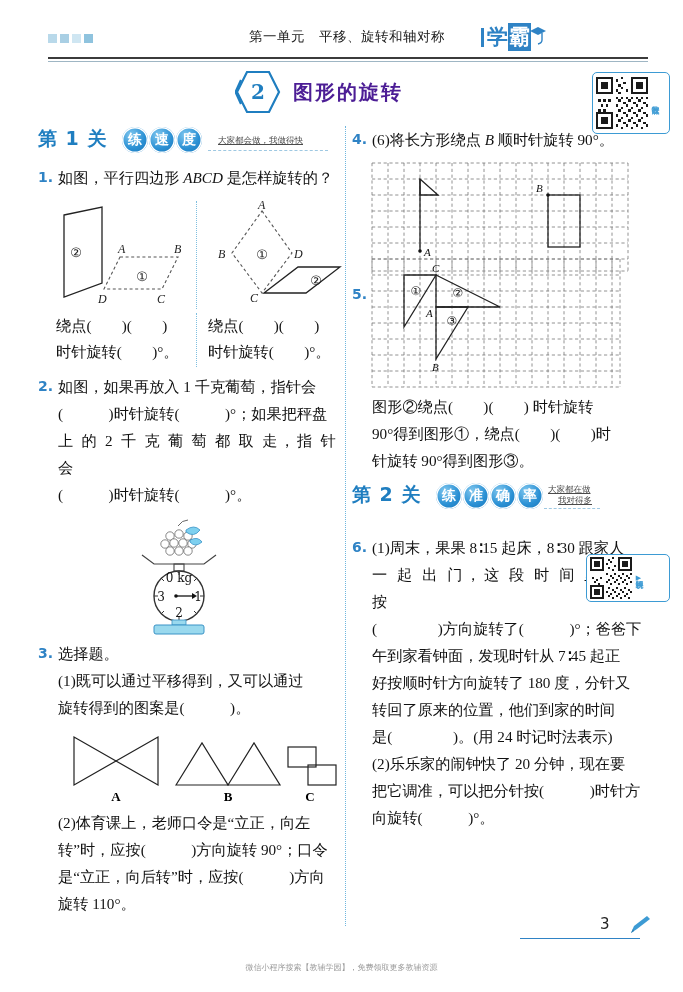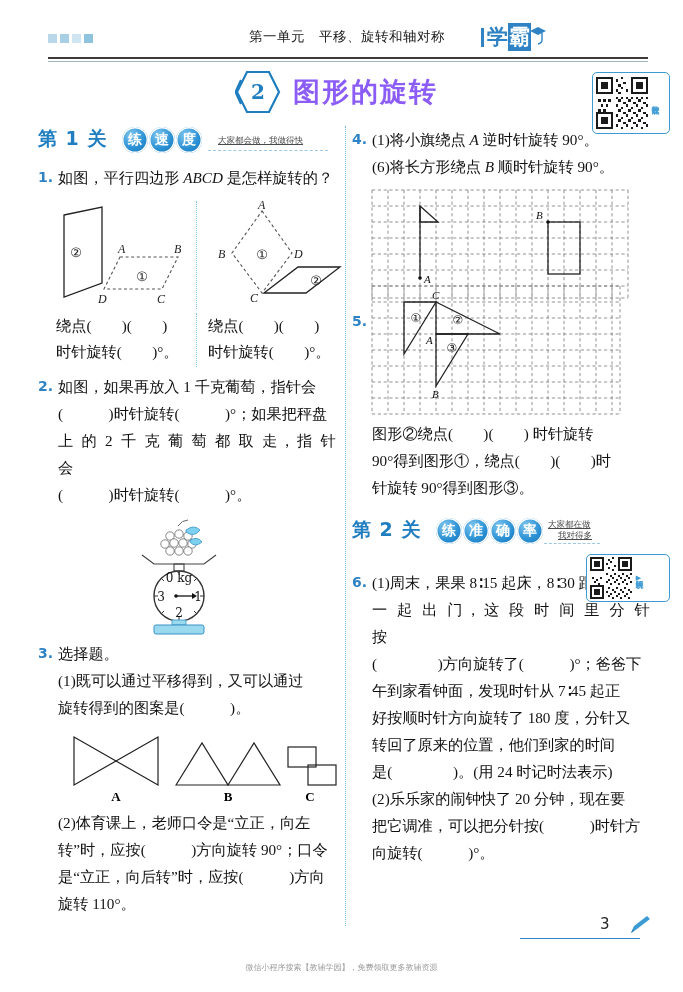--- a/index.html
+++ b/index.html
@@ -33,21 +33,21 @@
   .hdr-rule2{position:absolute;left:48px;top:35px;width:600px;height:.8px;background:#9fb6c4;}
 
   
   .chapter{position:absolute;left:0;top:70px;width:683px;height:50px;}
   .chap-inner{position:absolute;left:235px;top:0;display:flex;align-items:center;gap:12px;}
   .hexnum{position:relative;width:46px;height:44px;display:flex;align-items:center;justify-content:center;}
   .hexnum svg{position:absolute;left:0;top:0;}
   .hexnum span{position:relative;font-family:"DejaVu Serif","Liberation Serif",serif;
     font-weight:bold;font-size:20px;color:#1f7ec0;}
   .chap-title{font-family:"DejaVu Sans","Liberation Sans",sans-serif;font-weight:bold;
-    font-size:27px;color:#8b5cf6;letter-spacing:2px;}
+    font-size:20px;color:#4c1d95;letter-spacing:2px;}
 
   
   .qr{position:absolute;border:1.5px solid #3d9bd4;border-radius:5px;background:#fff;
       display:flex;align-items:center;padding:3px;box-sizing:border-box;}
   .qr .code{flex:0 0 auto;}
   .qr .caption{writing-mode:vertical-rl;font-family:"DejaVu Sans","Liberation Sans",sans-serif;
     font-size:8px;color:#3d9bd4;line-height:1.05;margin-left:2px;text-align:center;letter-spacing:0px;}
   .qr .caption .mark{font-size:7px;}
   #qr-top{left:592px;top:72px;width:78px;height:62px;}
   #qr-mid{left:586px;top:554px;width:84px;height:48px;}
@@ -390,23 +390,20 @@
       </div>
     </div>
   </div>
 
   <div class="col col-right">
 
     <div class="q">
       <span class="qnum">4.</span>
       <div class="qbody">
         <div>
-          <span>(1)将小旗绕点 </span><span class="ital">A</span><span> 逆时针旋转 90°。</span>
-        </div>
-        <div>
           <span>(6)将长方形绕点 </span><span class="ital">B</span><span> 顺时针旋转 90°。</span>
         </div>
       </div>
     </div>
 
     <div class="figbox" style="height:118px;margin-left:18px">
       <svg class="fig-svg" width="262" height="116" viewBox="0 0 262 116">
         <g stroke="#777" stroke-width=".8" stroke-dasharray="3.2,2.6" fill="none">
           <g>
             <line x1="2" y1="4" x2="258" y2="4"></line>
@@ -507,21 +504,21 @@
     </div>
 
     <div class="q" style="margin-top:-6px">
       <div class="qbody">
         <div>图形②绕点(　　)(　　) 时针旋转</div>
         <div>90°得到图形①，绕点(　　)(　　)时</div>
         <div>针旋转 90°得到图形③。</div>
       </div>
     </div>
 
-    <div class="level" style="margin-top:16px;height:34px">
+    <div class="level" style="margin-top:8px;height:34px">
       <div class="lv-label">第 2 关</div>
       <div class="bubbles" style="left:84px">
         <div class="bub">练</div>
         <div class="bub">准</div>
         <div class="bub">确</div>
         <div class="bub">率</div>
       </div>
       <div class="slogan" style="left:196px;top:2px">大家都在做</div>
       <div class="slogan" style="left:206px;top:13px">我对得多</div>
       <div class="dashline" style="left:192px;top:26px;width:56px"></div>

